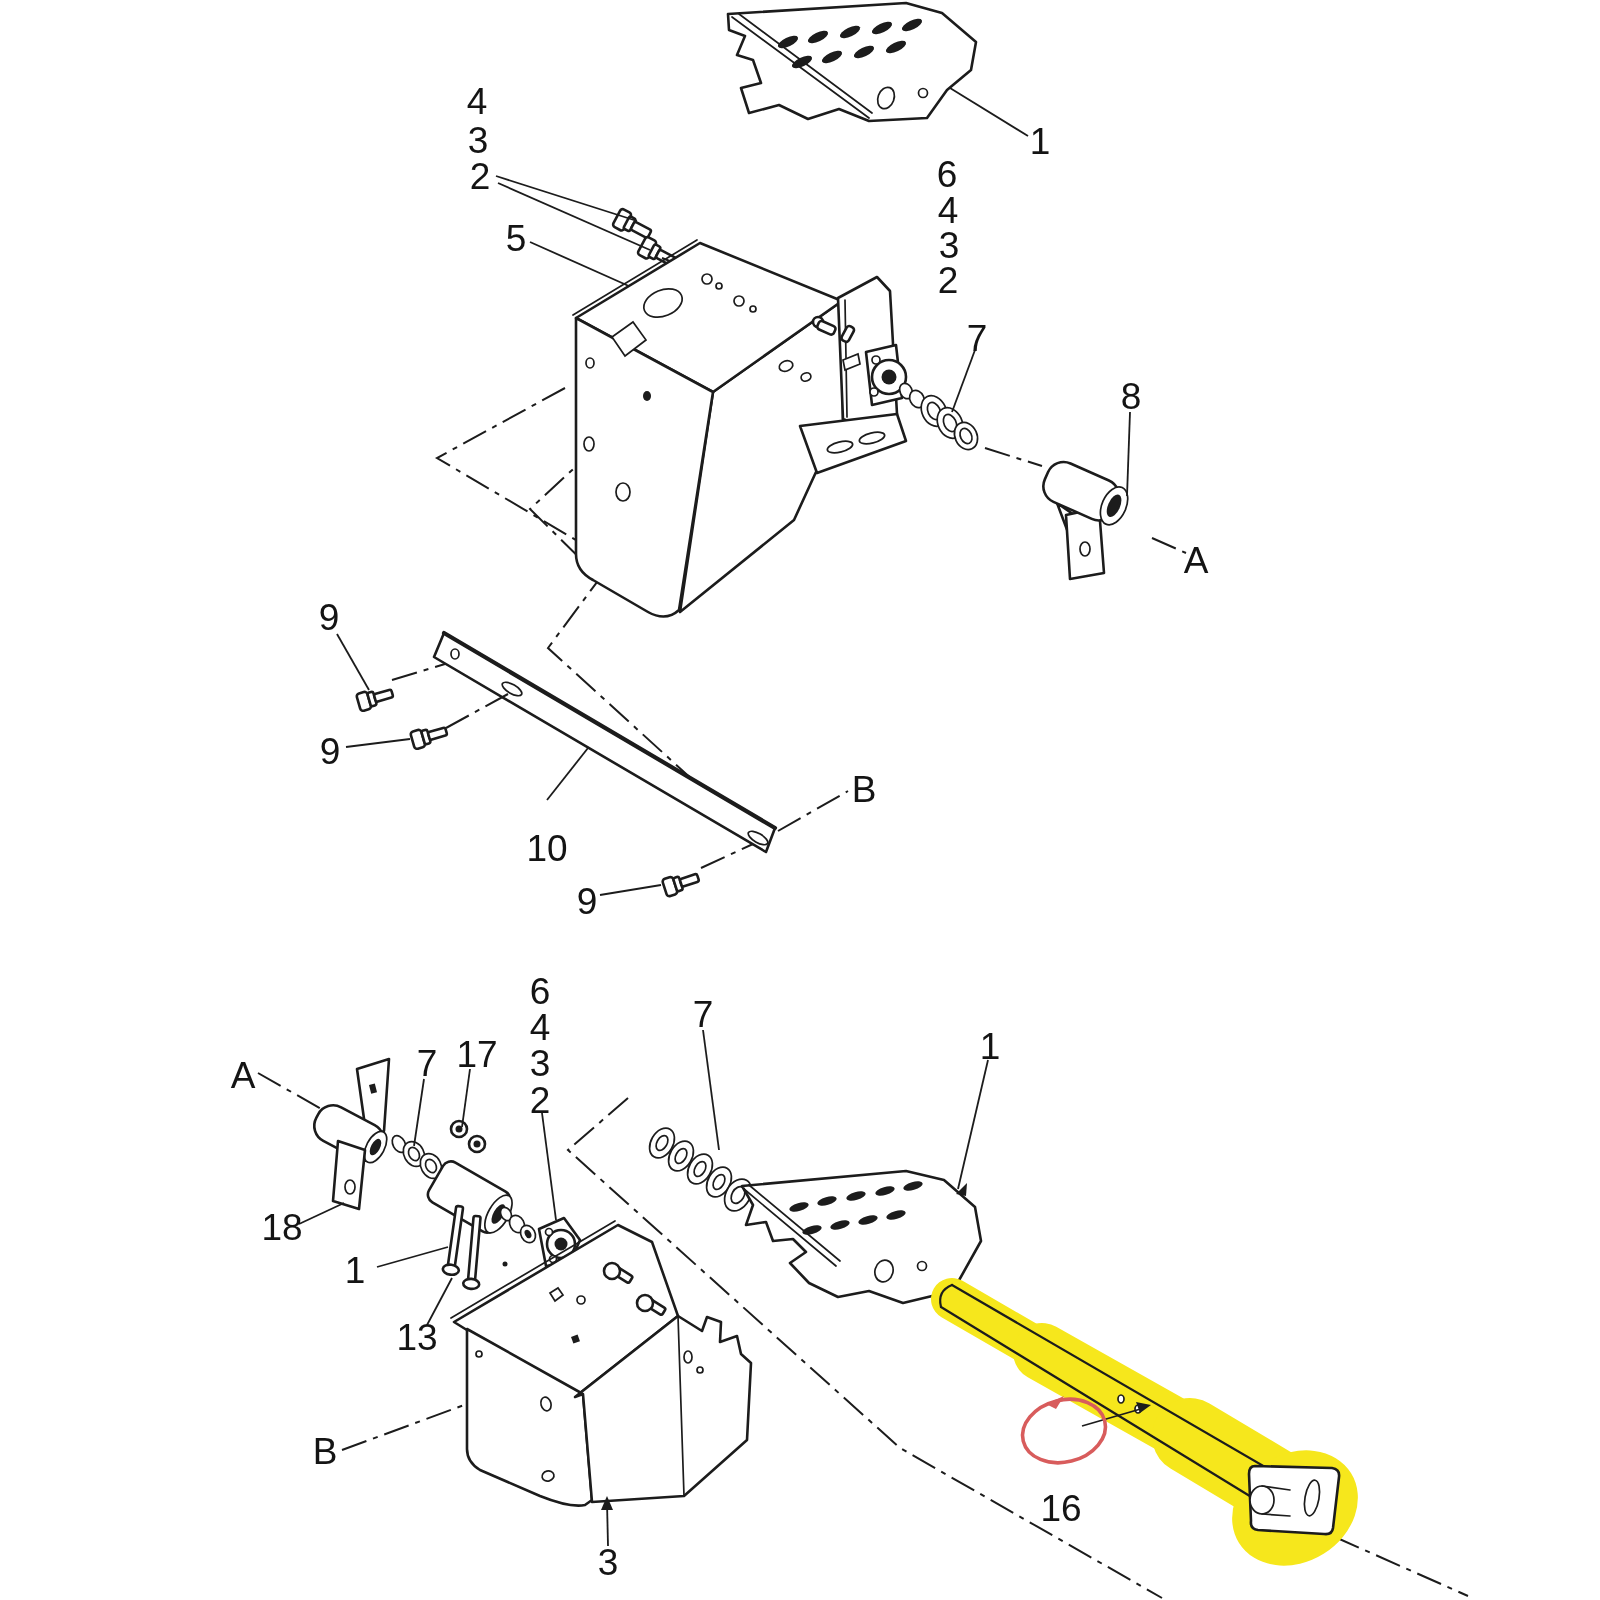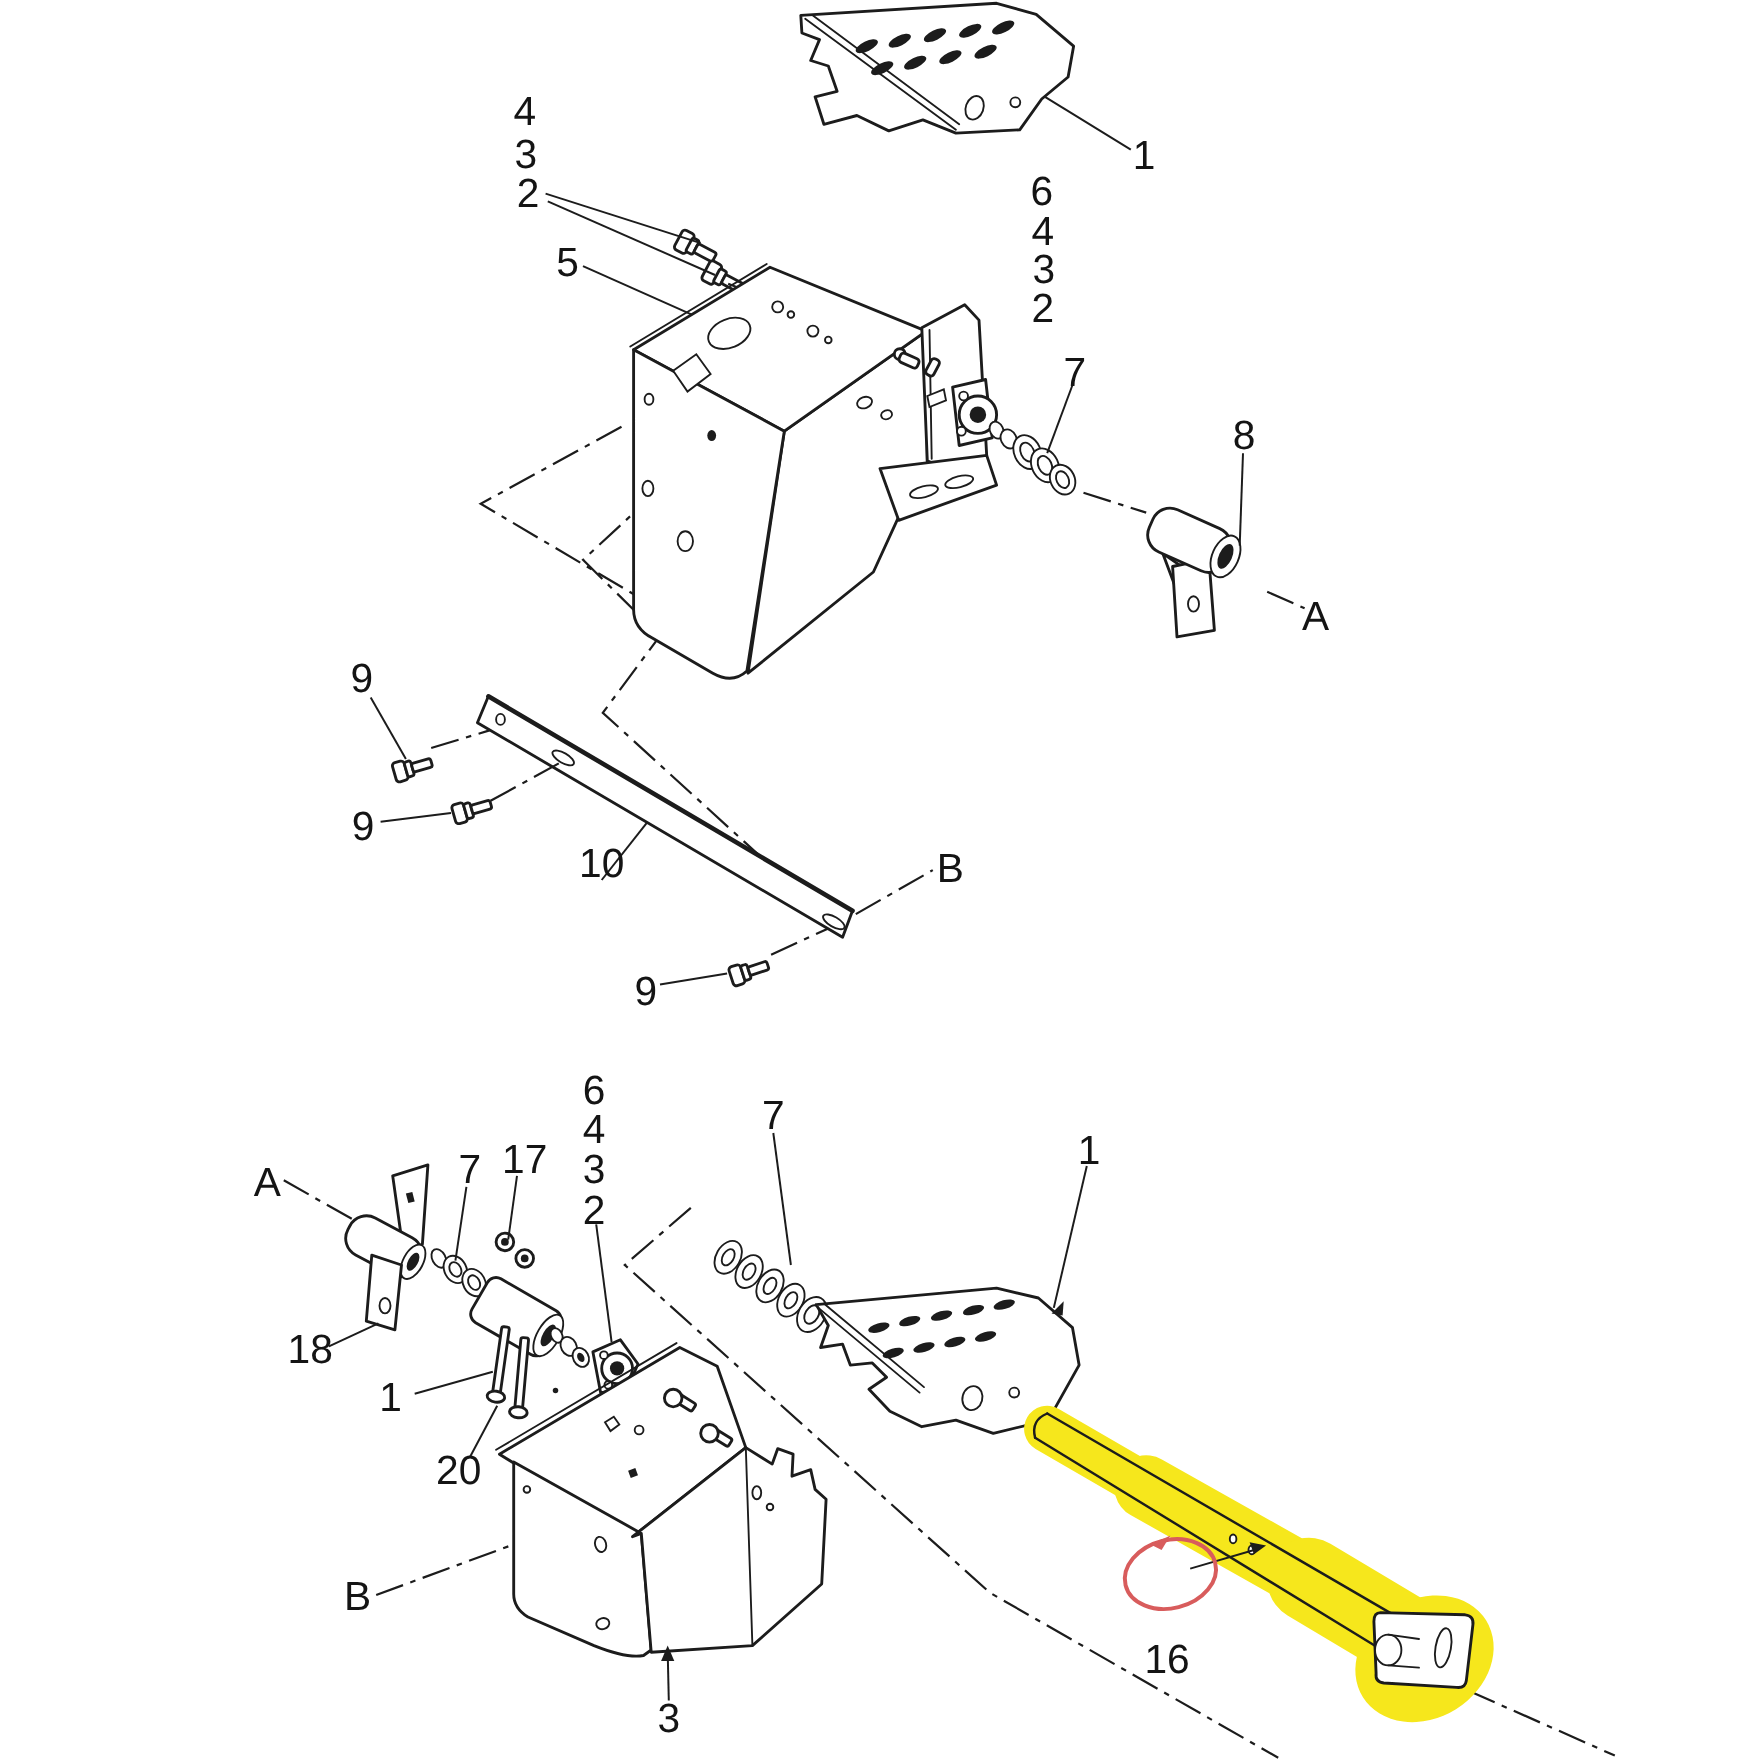--- a/index.html
+++ b/index.html
@@ -323,32 +323,32 @@
   <div class="callout" style="left:516px;top:238px">5</div>
   <div class="callout" style="left:947px;top:174px">6</div>
   <div class="callout" style="left:948px;top:210px">4</div>
   <div class="callout" style="left:949px;top:245px">3</div>
   <div class="callout" style="left:948px;top:280px">2</div>
   <div class="callout" style="left:977px;top:338px">7</div>
   <div class="callout" style="left:1131px;top:396px">8</div>
   <div class="callout" style="left:1196px;top:560px">A</div>
   <div class="callout" style="left:329px;top:617px">9</div>
   <div class="callout" style="left:330px;top:751px">9</div>
-  <div class="callout" style="left:547px;top:785px">10</div>
+  <div class="callout" style="left:547px;top:848px">10</div>
   <div class="callout" style="left:864px;top:789px">B</div>
   <div class="callout" style="left:587px;top:901px">9</div>
 
   <div class="callout" style="left:243px;top:1075px">A</div>
   <div class="callout" style="left:427px;top:1063px">7</div>
   <div class="callout" style="left:477px;top:1054px">17</div>
   <div class="callout" style="left:540px;top:991px">6</div>
   <div class="callout" style="left:540px;top:1027px">4</div>
   <div class="callout" style="left:540px;top:1063px">3</div>
   <div class="callout" style="left:540px;top:1100px">2</div>
   <div class="callout" style="left:282px;top:1227px">18</div>
   <div class="callout" style="left:355px;top:1270px">1</div>
-  <div class="callout" style="left:417px;top:1337px">20</div>
+  <div class="callout" style="left:417px;top:1337px">13</div>
   <div class="callout" style="left:325px;top:1451px">B</div>
   <div class="callout" style="left:608px;top:1562px">3</div>
   <div class="callout" style="left:703px;top:1014px">7</div>
   <div class="callout" style="left:990px;top:1046px">1</div>
   <div class="callout" style="left:1061px;top:1508px">16</div>
 </div>
 
 </body></html>

